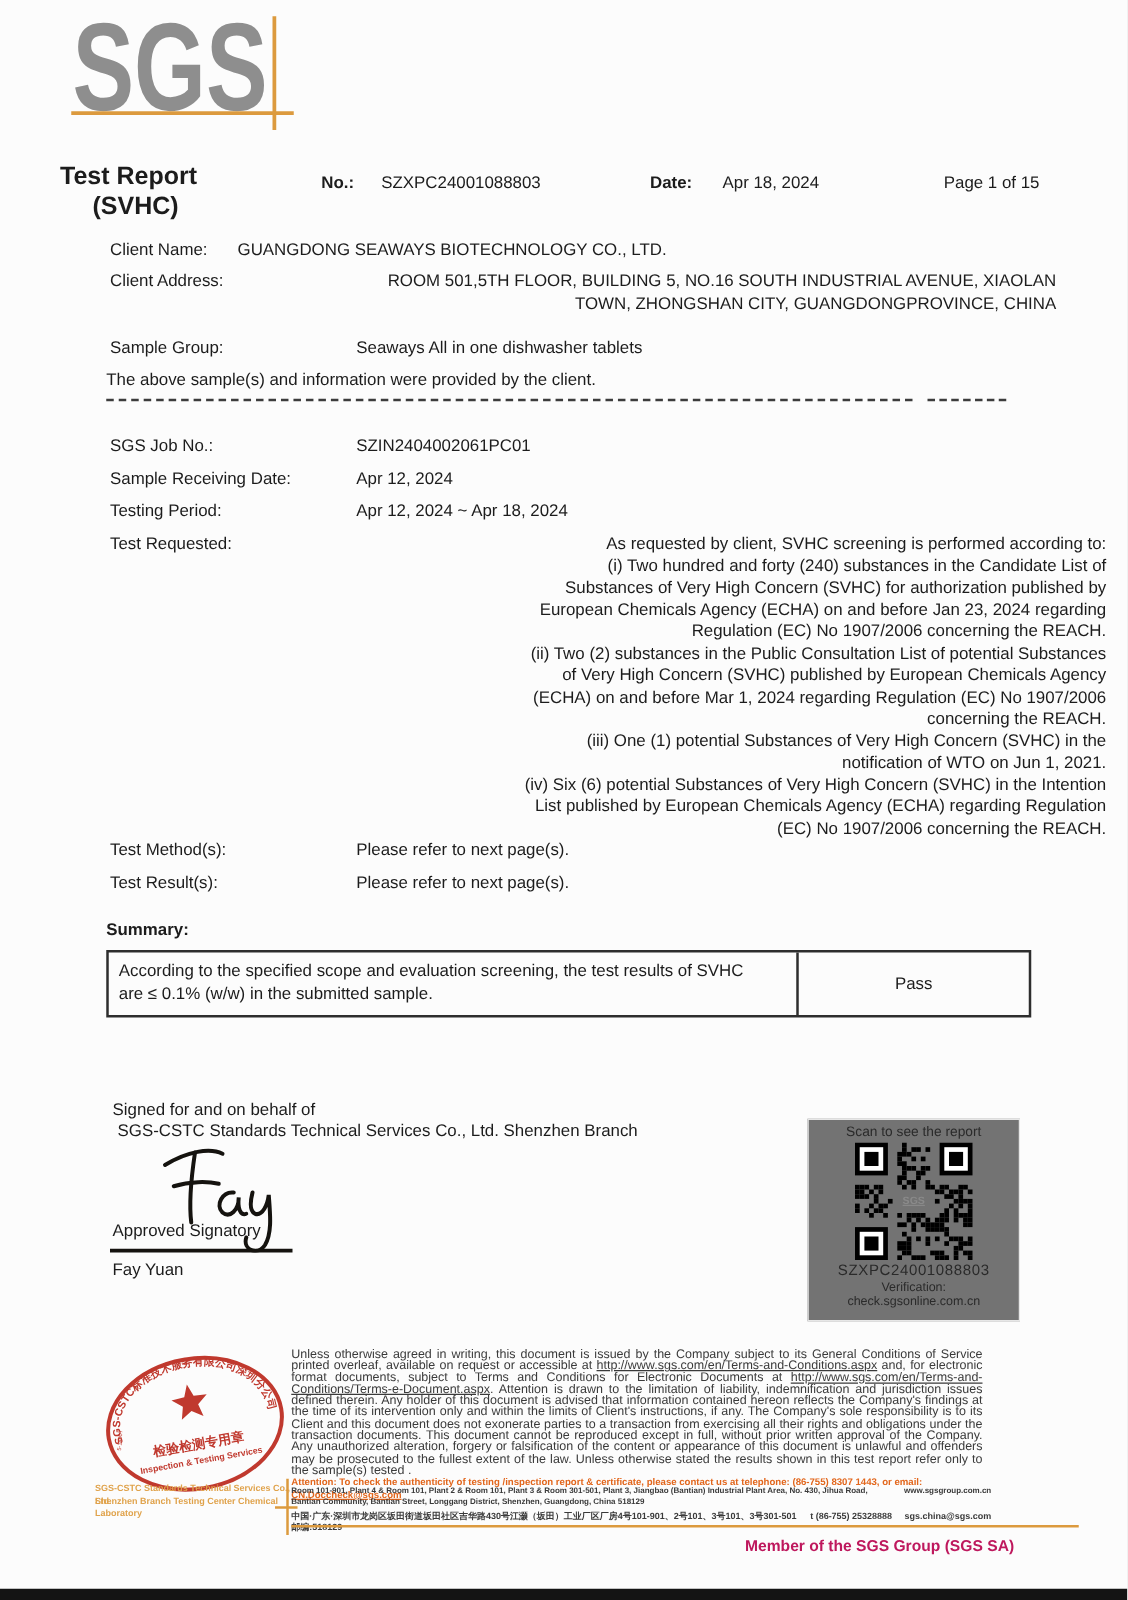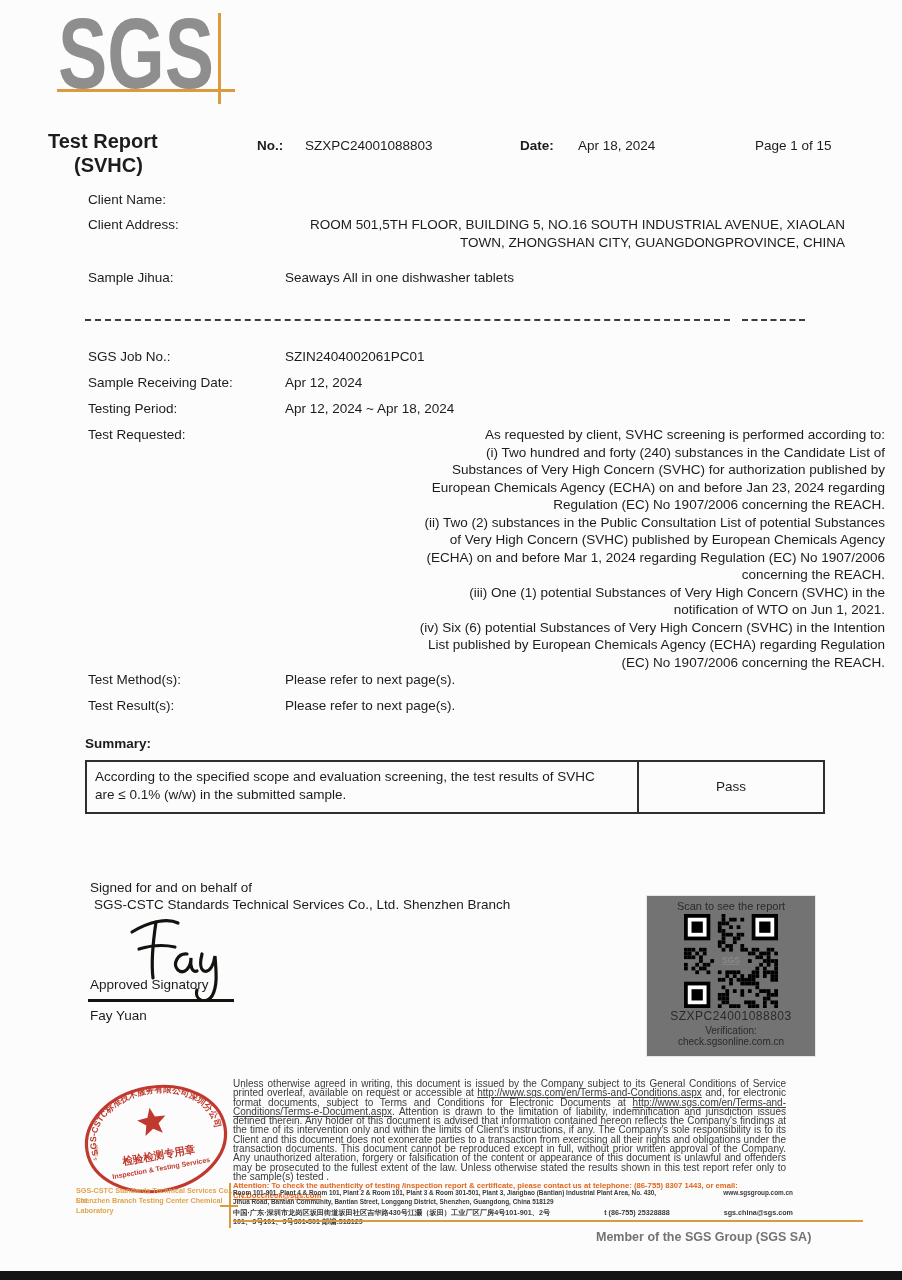--- a/index.html
+++ b/index.html
@@ -18,23 +18,23 @@
   .sumbox .cell-r{flex:1;display:flex;align-items:center;justify-content:center;}
   .qrbox{border:1px solid #e7e7e7;text-align:center;background:#737373;}
   .qrhint{font-size:11px;color:#2a2a2a;margin-top:4px;}
   .qrnum{font-size:12px;color:#2a2a2a;letter-spacing:.5px;margin-top:1px;}
   .qrver{font-size:10px;color:#2a2a2a;margin-top:2px;}
   .terms{margin:0;font-size:10px;line-height:9.3px;font-weight:normal;color:#3a3a3a;text-align:justify;}
   .attn{margin:0;font-size:7.7px;line-height:9.4px;font-weight:bold;color:#e2661c;text-align:left;}
   .u{text-decoration:underline;}
   .addr-row{display:flex;align-items:baseline;font-size:6.4px;line-height:8.5px;font-weight:bold;color:#3a3a3a;}
   .addr-row .grow{flex:1;padding-right:8px;}
-  .addr-row .nr{white-space:nowrap;margin-left:44px;}
+  .addr-row .nr{white-space:nowrap;}
   .orgline{font-size:7.2px;line-height:10px;font-weight:bold;color:#e0a34c;}
-  .member{font-size:12.5px;font-weight:bold;color:#737373;}
+  .member{font-size:12.5px;font-weight:bold;color:#be185d;}
   .blackbar{background:#141414;}
   svg text{font-family:"Liberation Sans",sans-serif;}
 </style>
 </head>
 <body>
 
 <div class="page">
 
   <svg class="abs" style="left:56px;top:8px;" width="180" height="92">
     <text x="2" y="80" font-size="100" font-weight="bold" fill="#8e8e8e" textLength="156" lengthAdjust="spacingAndGlyphs">SGS</text>
@@ -44,25 +44,27 @@
 
   <div class="abs title" style="left:48px;top:130px;">Test Report</div>
   <div class="abs title" style="left:74px;top:154px;">(SVHC)</div>
   <div class="abs t b" style="left:257px;top:137px;">No.:</div>
   <div class="abs t" style="left:305px;top:137px;">SZXPC24001088803</div>
   <div class="abs t b" style="left:520px;top:137px;">Date:</div>
   <div class="abs t" style="left:578px;top:137px;">Apr 18, 2024</div>
   <div class="abs t" style="left:755px;top:137px;">Page 1 of 15</div>
 
   <div class="abs t" style="left:88px;top:191px;">Client Name:</div>
+  <div class="abs t" style="left:190px;top:191px;">GUANGDONG SEAWAYS BIOTECHNOLOGY CO., LTD.</div>
   <div class="abs t" style="left:88px;top:216px;">Client Address:</div>
   <div class="abs t pre" style="left:190px;top:216px;width:655px;">ROOM 501,5TH FLOOR, BUILDING 5, NO.16 SOUTH INDUSTRIAL AVENUE, XIAOLAN
 TOWN, ZHONGSHAN CITY, GUANGDONGPROVINCE, CHINA</div>
-  <div class="abs t" style="left:88px;top:269px;">Sample Jihua:</div>
+  <div class="abs t" style="left:88px;top:269px;">Sample Group:</div>
   <div class="abs t" style="left:285px;top:269px;">Seaways All in one dishwasher tablets</div>
+  <div class="abs t" style="left:85px;top:295px;">The above sample(s) and information were provided by the client.</div>
   <div class="abs dash" style="left:85px;top:319px;width:645px;"></div>
   <div class="abs dash" style="left:742px;top:319px;width:63px;"></div>
 
   <div class="abs t" style="left:88px;top:348px;">SGS Job No.:</div>
   <div class="abs t" style="left:285px;top:348px;">SZIN2404002061PC01</div>
   <div class="abs t" style="left:88px;top:374px;">Sample Receiving Date:</div>
   <div class="abs t" style="left:285px;top:374px;">Apr 12, 2024</div>
   <div class="abs t" style="left:88px;top:400px;">Testing Period:</div>
   <div class="abs t" style="left:285px;top:400px;">Apr 12, 2024 ~ Apr 18, 2024</div>
   <div class="abs t" style="left:88px;top:426px;">Test Requested:</div>

